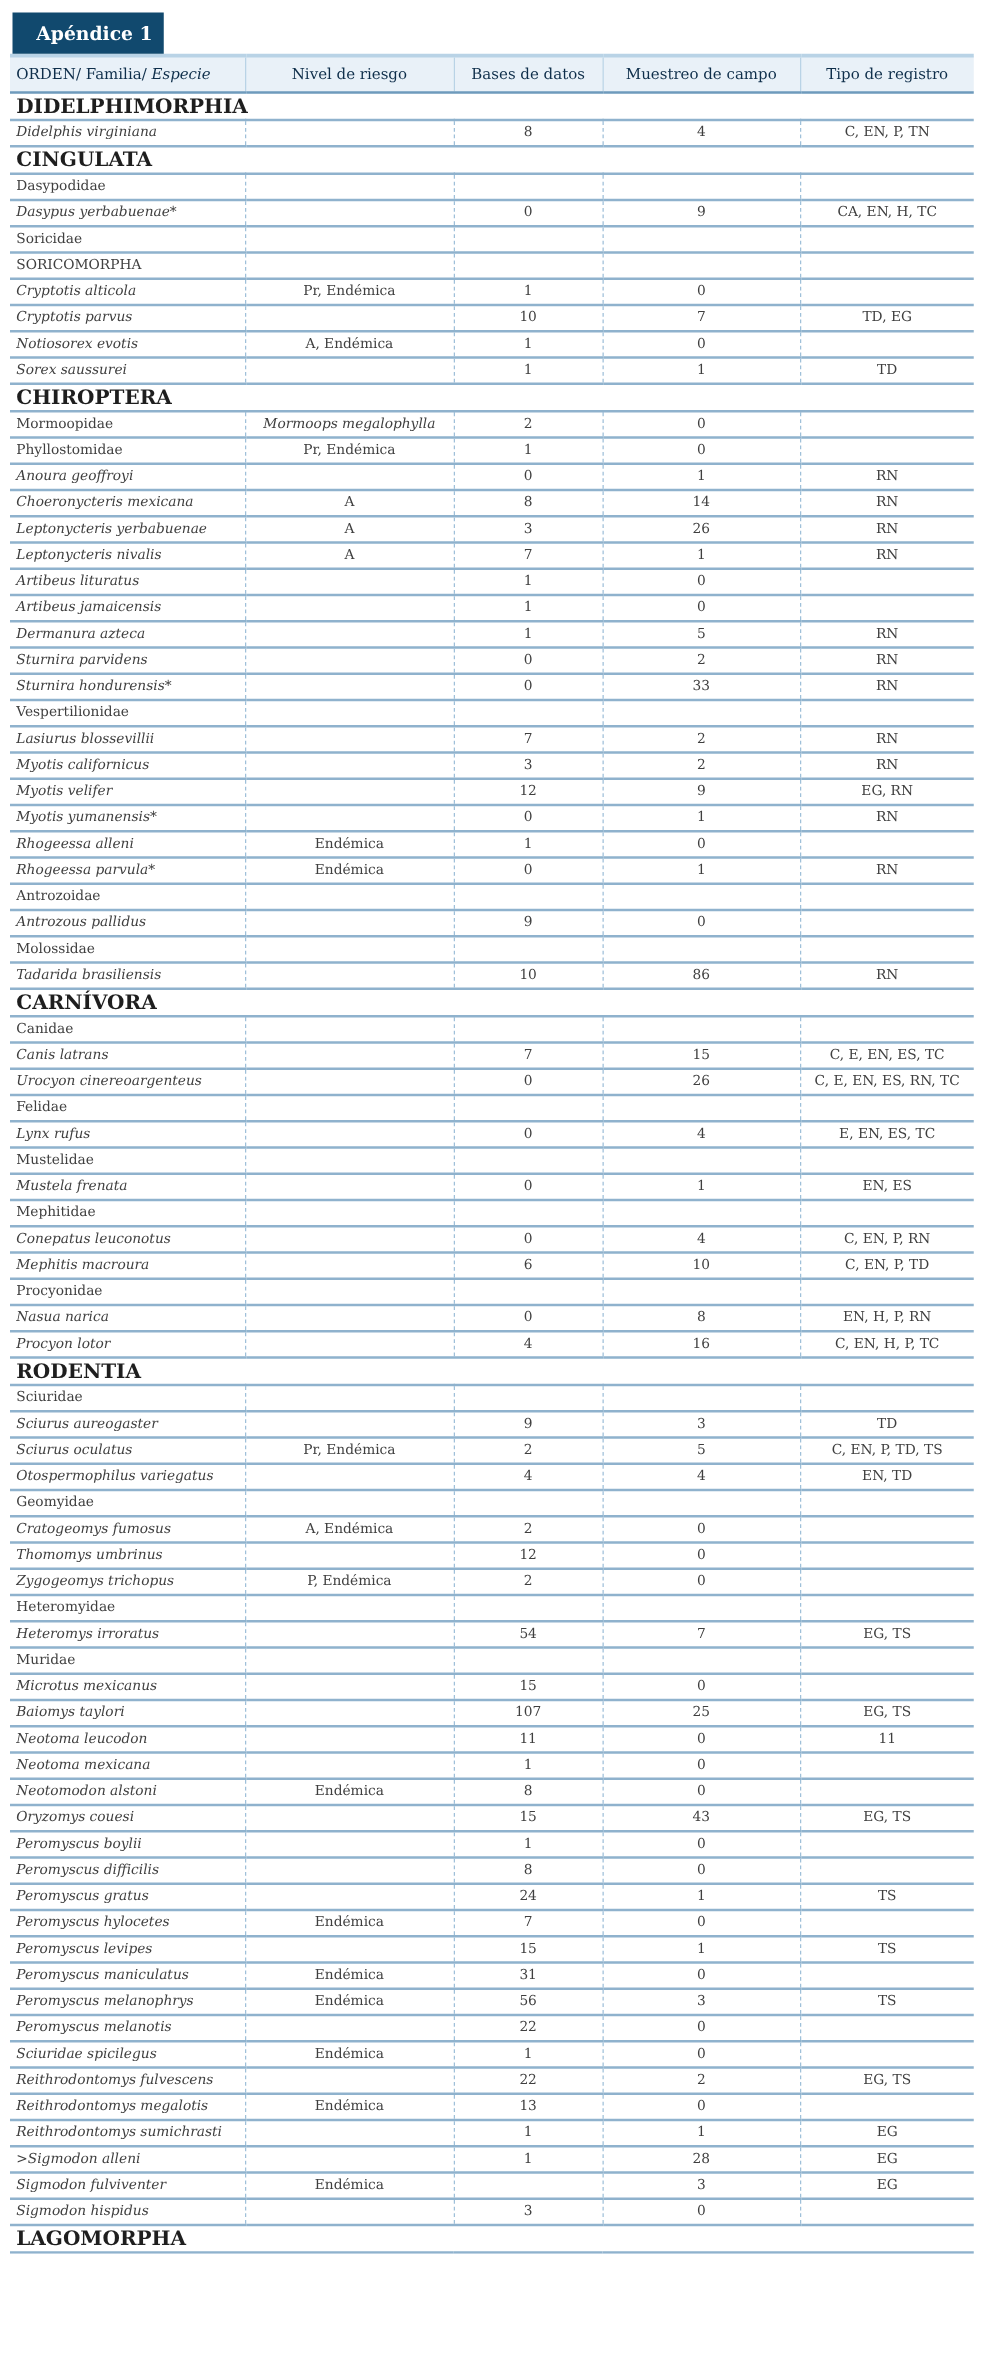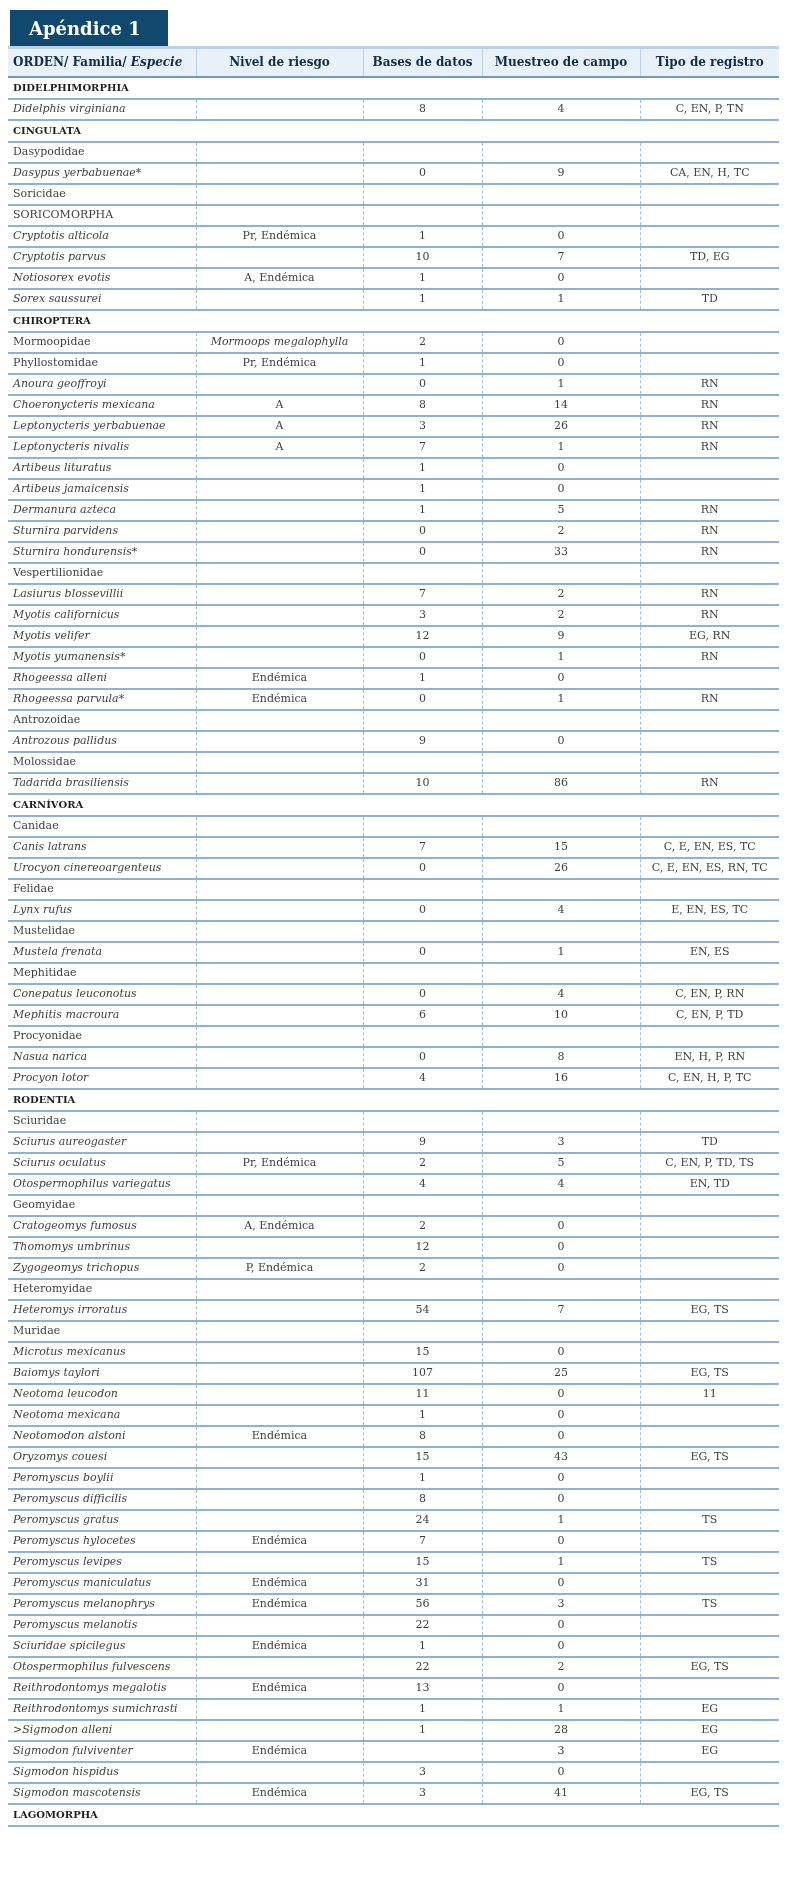--- a/index.html
+++ b/index.html
@@ -4,41 +4,41 @@
 <style>
   html, body { margin: 0; padding: 0; background: #ffffff; }
   body { font-family: "DejaVu Serif", serif; color: #3f3f3f; }
   .page { width: 787px; box-sizing: border-box; padding: 8px 8px 0 8px; }
 
   .tab {
     display: inline-block;
     background: #11496e;
     color: #ffffff;
     font-weight: bold;
-    font-size: 18px;
-    padding: 8px 27px 7px 19px;
+    font-size: 15px;
+    padding: 8px 9px 7px 19px;
     margin: 2px 0 0 2px;
   }
 
   table.species {
     border-collapse: collapse;
     width: 771px;
     table-layout: fixed;
   }
   col.c1 { width: 188px; }
   col.c2 { width: 167px; }
   col.c3 { width: 119px; }
   col.c4 { width: 158px; }
   col.c5 { width: 139px; }
 
   thead th {
     background: #e9f1f8;
     color: #0e2e4a;
     font-size: 12px;
-    font-weight: bold;
+    font-weight: normal;
     text-align: center;
     padding: 6px 4px;
     border-top: 3px solid #b9d3e6;
     border-bottom: 2px solid #6e9abc;
     line-height: 15px;
   }
   thead th.c1 { text-align: left; padding-left: 5px; }
   thead th + th { border-left: 1px solid #b9d3e6; }
   thead .it { font-style: italic; }
 
@@ -52,21 +52,21 @@
     white-space: nowrap;
   }
   tbody td.c1 { text-align: left; padding-left: 5px; }
   tbody tr.family td + td,
   tbody tr.species td + td,
   tbody tr.total td + td { border-left: 1px dashed #9fc0d9; }
 
   tbody tr.order td {
     font-weight: bold;
     color: #1e1e1e;
-    font-size: 10px;
+    font-size: 16px;
     padding: 3px 4px 3px 5px;
     text-align: left;
   }
   tbody td.it { font-style: italic; }
 </style>
 </head>
 <body>
 
 <div class="page">
 
@@ -591,21 +591,21 @@
           <td class="c5"></td>
         </tr>
         <tr class="species">
           <td class="c1 it">Sciuridae spicilegus</td>
           <td class="c2">Endémica</td>
           <td class="c3">1</td>
           <td class="c4">0</td>
           <td class="c5"></td>
         </tr>
         <tr class="species">
-          <td class="c1 it">Otospermophilus fulvescens</td>
+          <td class="c1 it">Reithrodontomys fulvescens</td>
           <td class="c2"></td>
           <td class="c3">22</td>
           <td class="c4">2</td>
           <td class="c5">EG, TS</td>
         </tr>
         <tr class="species">
           <td class="c1 it">Reithrodontomys megalotis</td>
           <td class="c2">Endémica</td>
           <td class="c3">13</td>
           <td class="c4">0</td>
@@ -632,26 +632,19 @@
           <td class="c4">3</td>
           <td class="c5">EG</td>
         </tr>
         <tr class="species">
           <td class="c1 it">Sigmodon hispidus</td>
           <td class="c2"></td>
           <td class="c3">3</td>
           <td class="c4">0</td>
           <td class="c5"></td>
         </tr>
-        <tr class="species">
-          <td class="c1 it">Sigmodon mascotensis</td>
-          <td class="c2">Endémica</td>
-          <td class="c3">3</td>
-          <td class="c4">41</td>
-          <td class="c5">EG, TS</td>
-        </tr>
         <tr class="order">
           <td colspan="5" class="c1">LAGOMORPHA</td>
         </tr>
       </tbody>
   </table>
 
 </div>
 
 </body></html>

